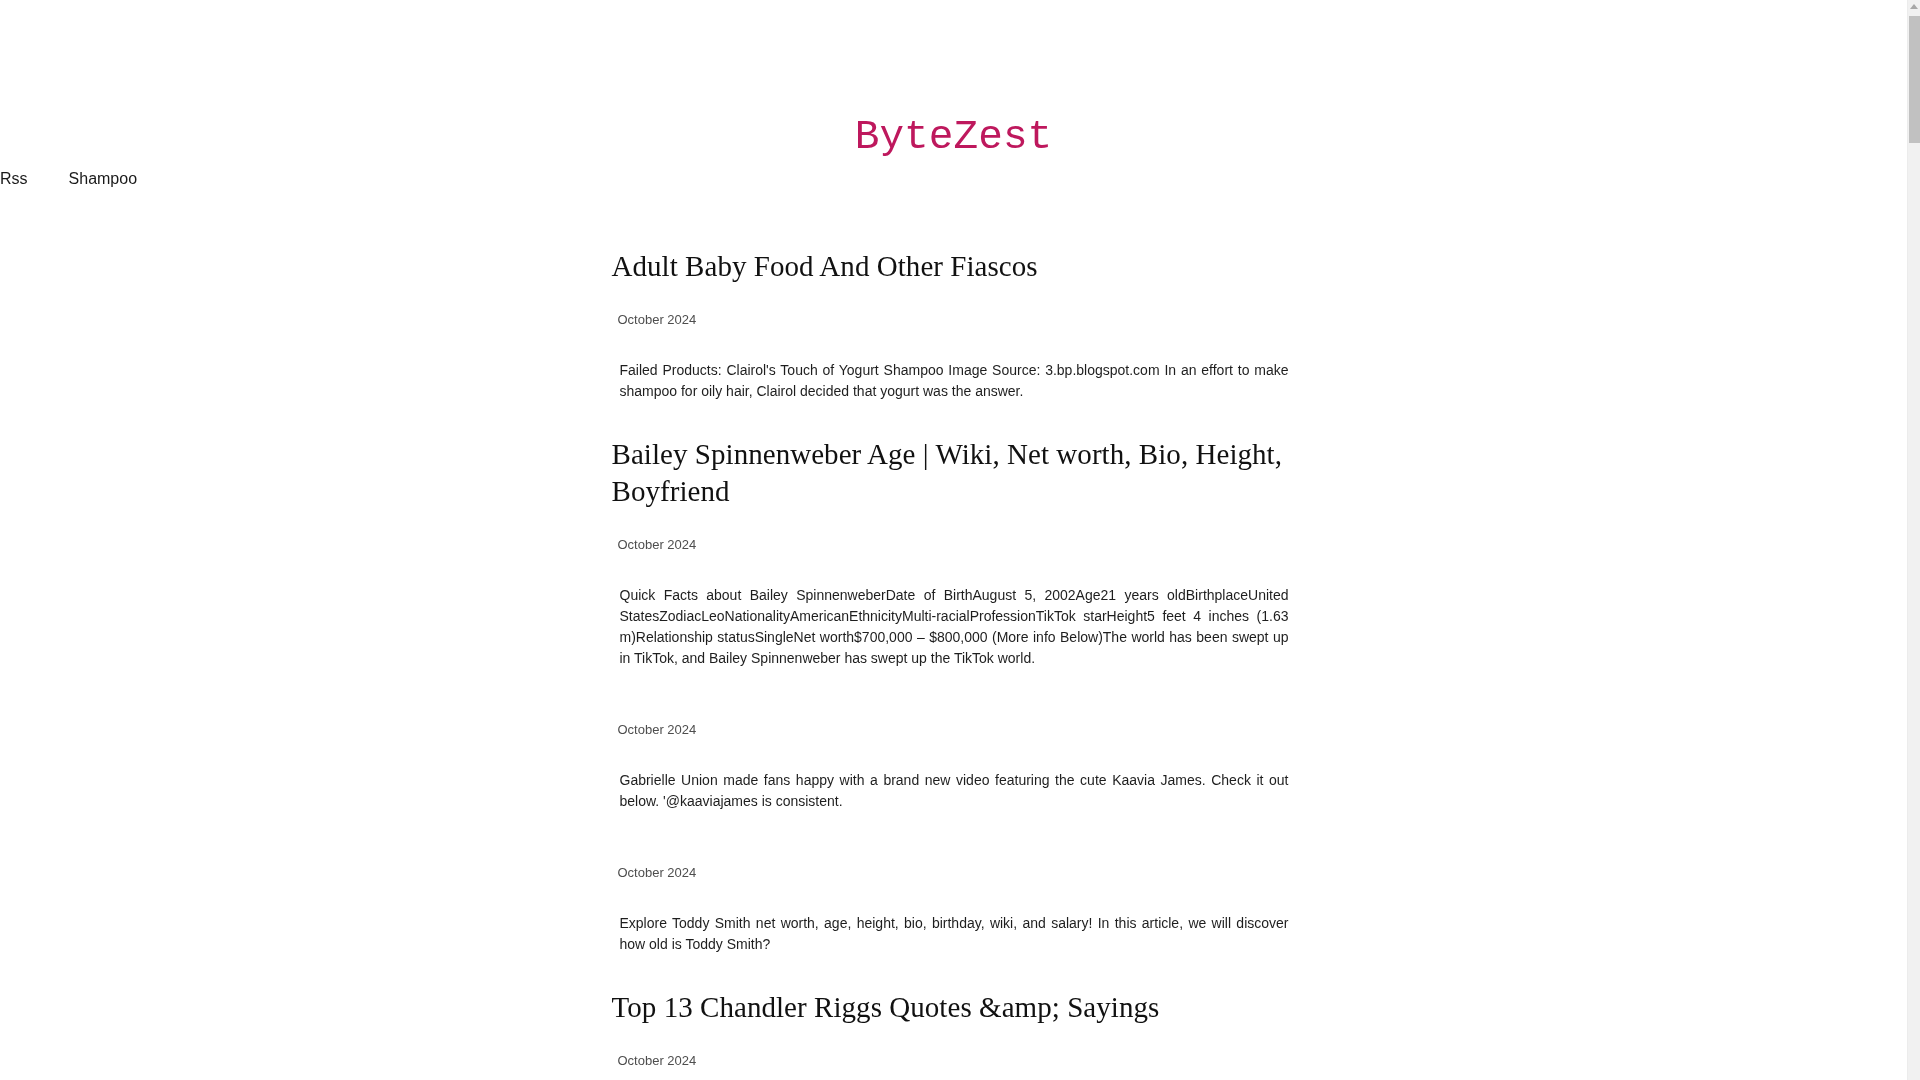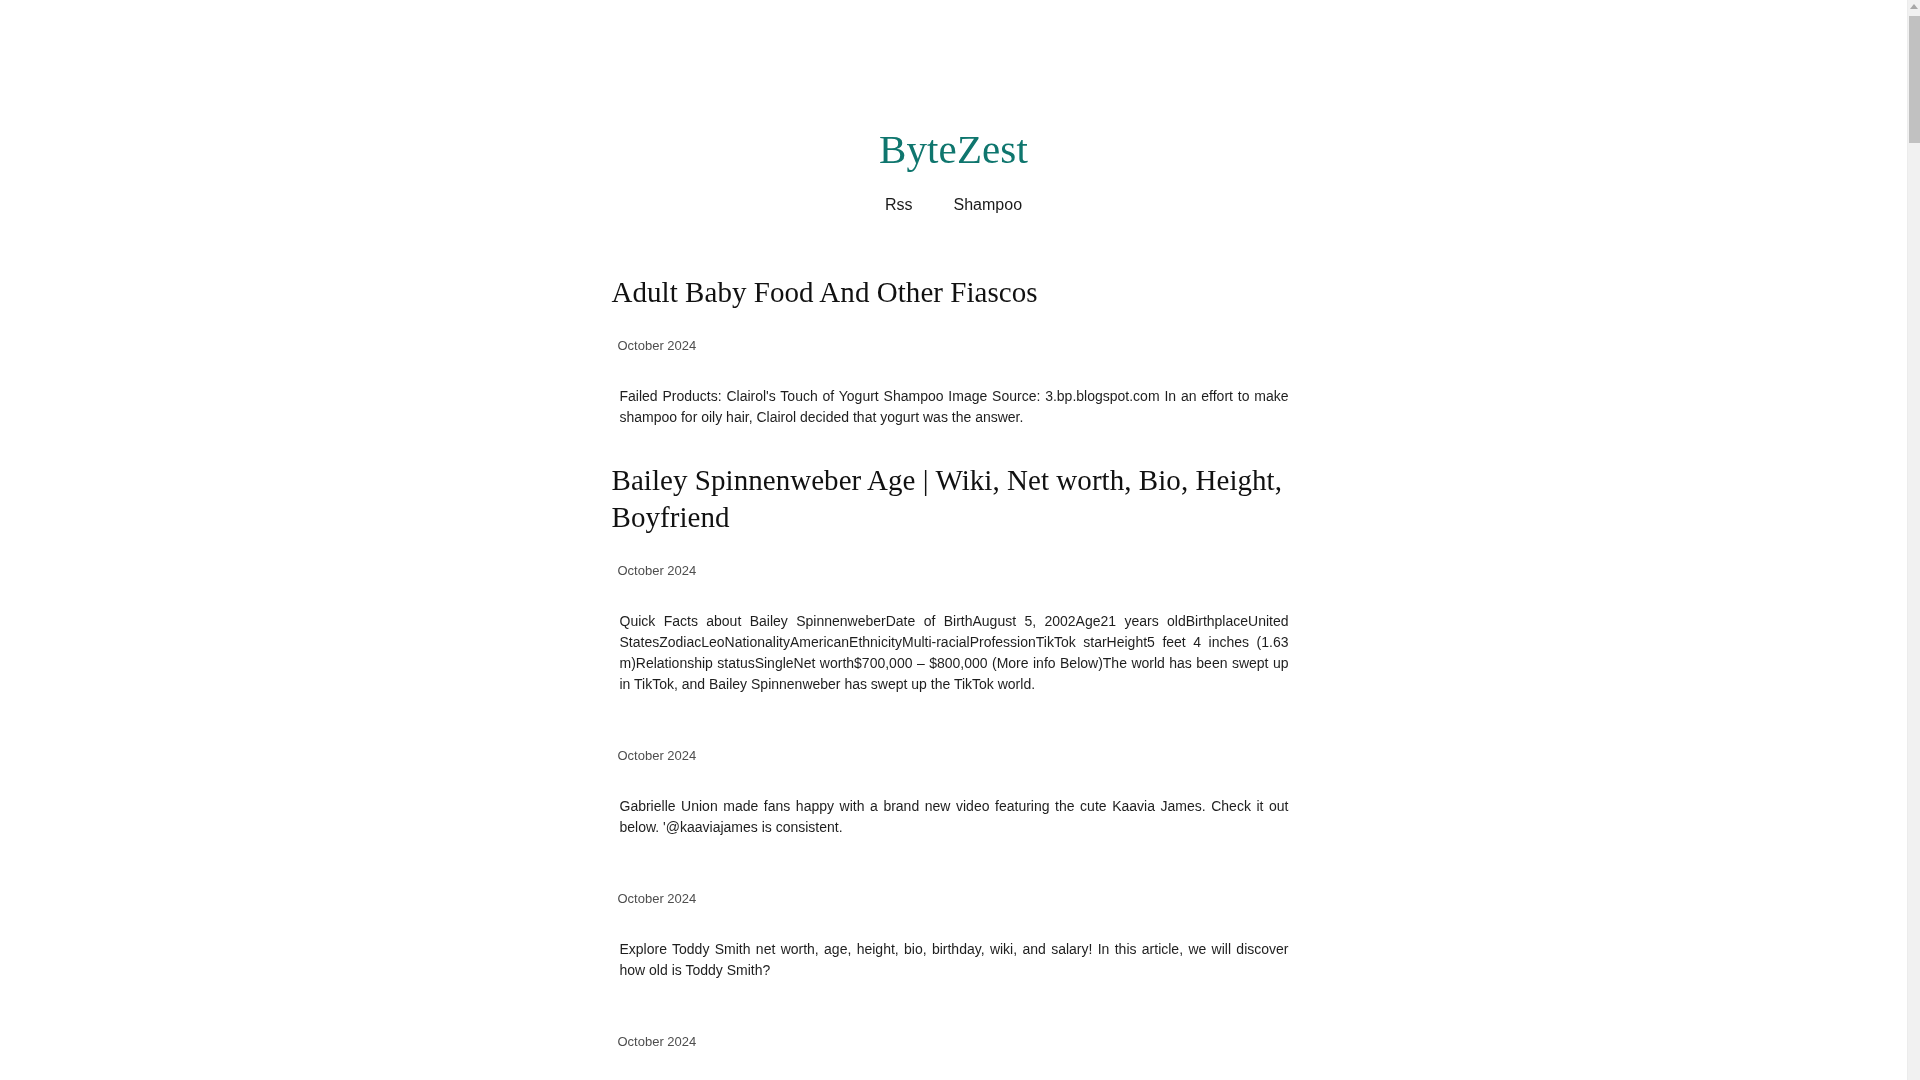--- a/index.html
+++ b/index.html
@@ -29,32 +29,31 @@
   .page {
     width: 100%;
     padding-top: 117px;
   }
 
   
   .site-header {
     text-align: center;
   }
   .site-title {
-    font-family: Liberation Serif, serif;
+    font-family: Liberation Mono, monospace;
     font-size: 41px;
     font-weight: 400;
     line-height: 1;
-    color: #0f766e;
-    margin: 12px;
+    color: #be185d;
+    margin: 0;
     letter-spacing: 0.1px;
   }
   .site-nav {
-    margin-top: 27px;
+    margin-top: 13px;
     display: flex;
-    justify-content: center;
     align-items: center;
     gap: 41px;
   }
   .site-nav a {
     font-family: "Liberation Sans", sans-serif;
     font-size: 16px;
     color: #1a1a1a;
     text-decoration: none;
     line-height: 1;
   }
@@ -171,20 +170,21 @@
         <div class="post-meta">October 2024</div>
         <p class="post-excerpt">Gabrielle Union made fans happy with a brand new video featuring the cute Kaavia James. Check it out below. '@kaaviajames is consistent.</p>
       </article>
 
       <article class="post">
         <div class="post-meta">October 2024</div>
         <p class="post-excerpt">Explore Toddy Smith net worth, age, height, bio, birthday, wiki, and salary! In this article, we will discover how old is Toddy Smith?</p>
       </article>
 
       <article class="post">
+        <h2 class="post-title">Top 13 Chandler Riggs Quotes &amp;amp; Sayings</h2>
         <div class="post-meta">October 2024</div>
       </article>
 
     </main>
   </div>
 </div>
 
 <div class="scrollbar">
   <div class="scrollbar-arrow-up"></div>
   <div class="scrollbar-thumb"></div>

